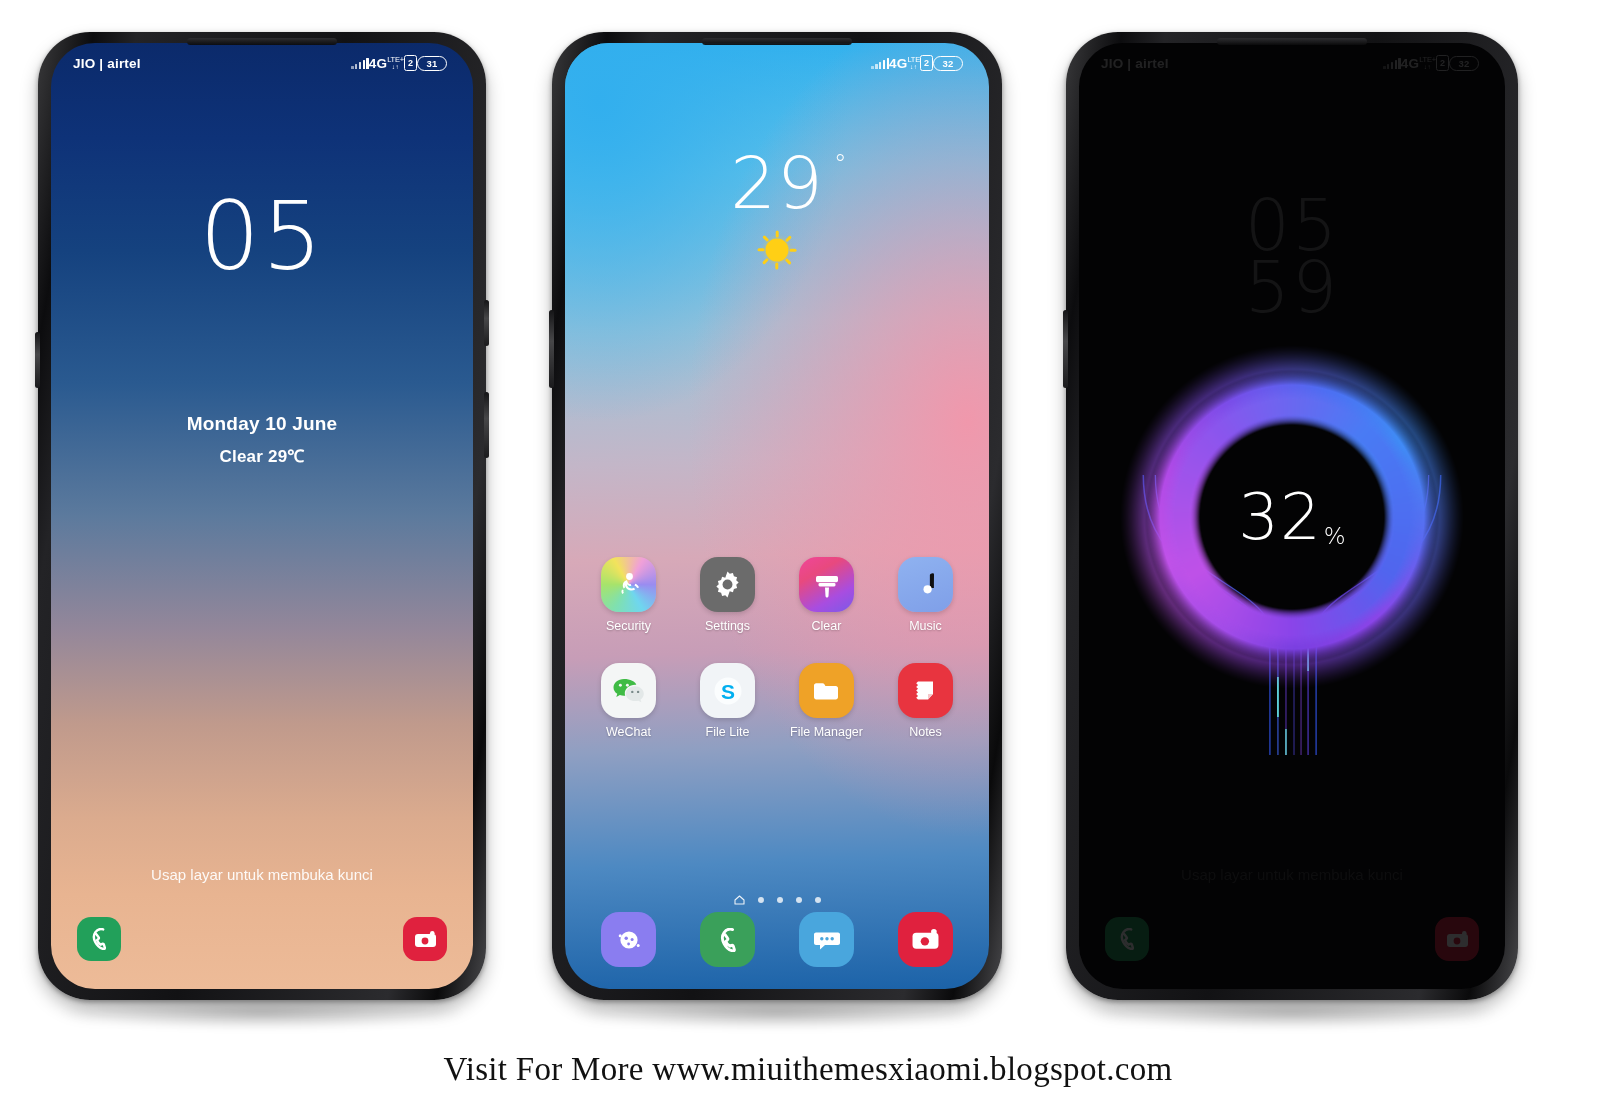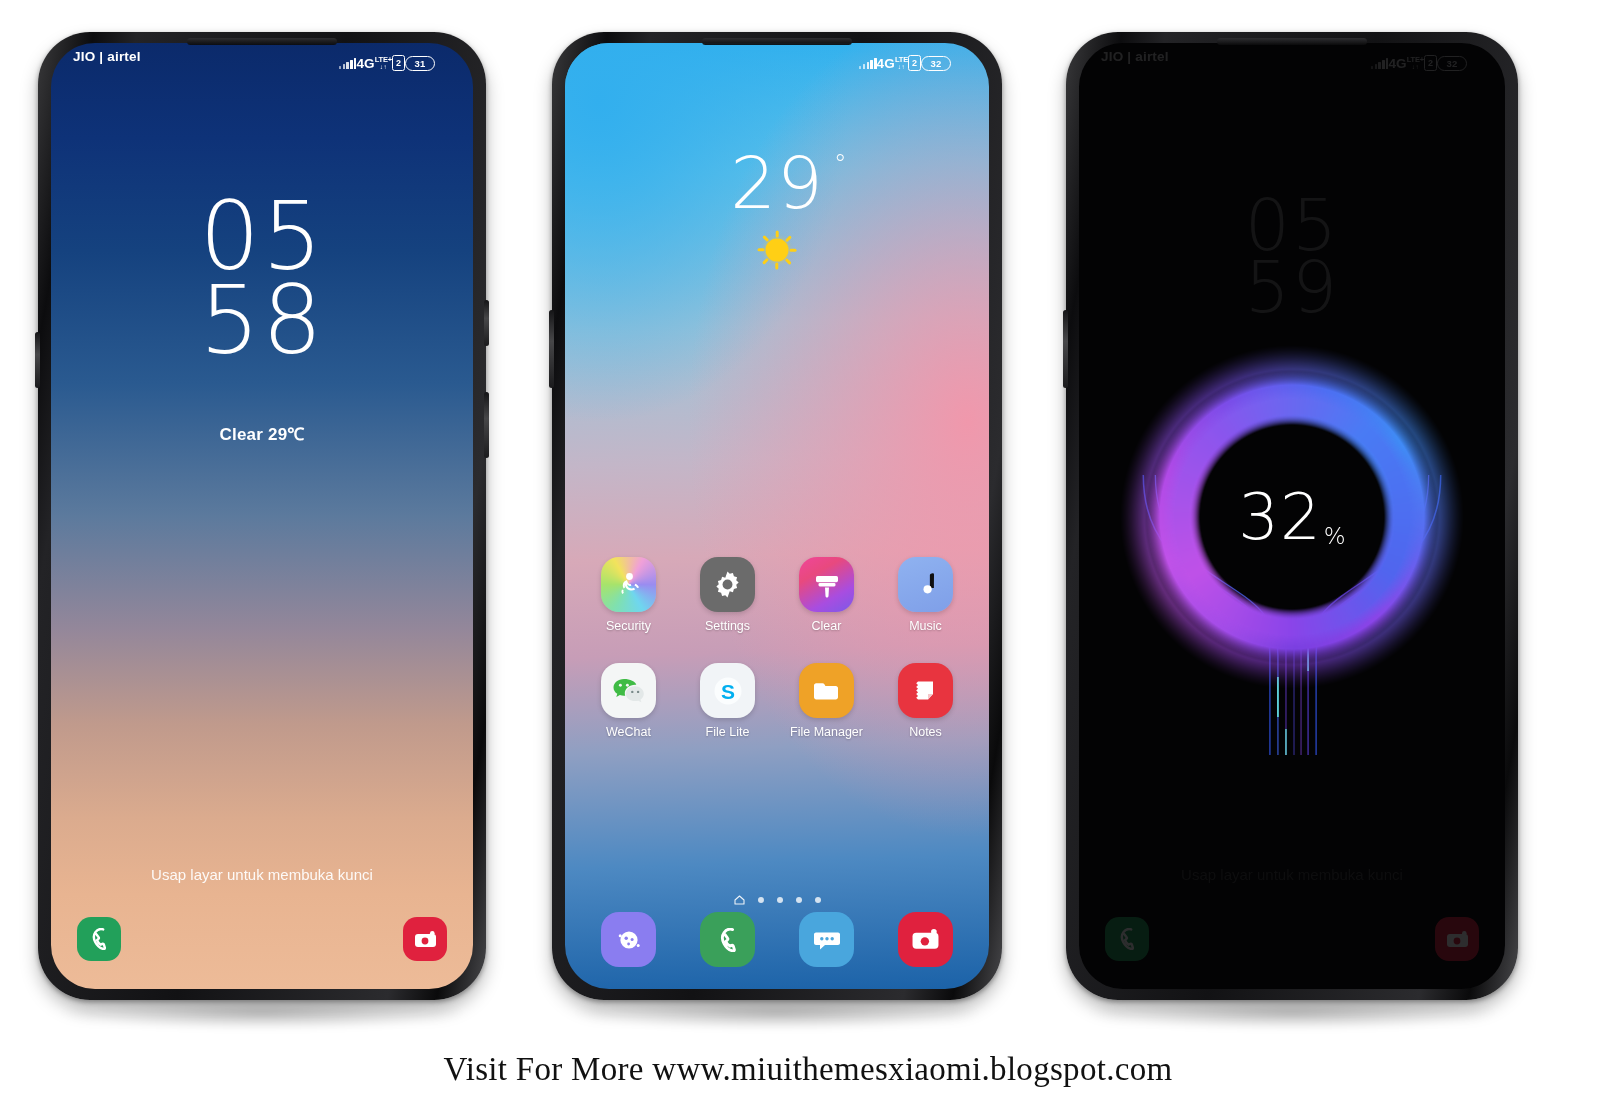--- a/index.html
+++ b/index.html
@@ -43,36 +43,36 @@
 
   
   .ground{
     position:absolute;height:34px;border-radius:50%;
     background:radial-gradient(ellipse at center, rgba(0,0,0,.22) 0%, rgba(0,0,0,.08) 45%, rgba(0,0,0,0) 72%);
     filter:blur(3px);
   }
 
   
   .statusbar{
-    position:absolute;left:0;right:16px;top:0;height:34px;
-    display:flex;justify-content:space-between;
+    position:absolute;left:0;right:4px;top:0;height:34px;
+    display:flex;align-items:center;justify-content:space-between;
     padding:6px 22px 0 22px;box-sizing:border-box;
     color:#ffffff;font-size:13.5px;font-weight:bold;letter-spacing:.2px;
     z-index:6;
   }
   .sb-right{display:flex;align-items:center;}
   .sig{display:flex;align-items:flex-end;gap:1.5px;height:11px;}
   .sig i{display:block;width:2.3px;background:#fff;border-radius:.5px;}
   .sig i:nth-child(1){height:3px;opacity:.55}
   .sig i:nth-child(2){height:5px;opacity:.7}
   .sig i:nth-child(3){height:7px;opacity:.85}
   .sig i:nth-child(4){height:9px}
   .sig i:nth-child(5){height:11px}
   .net{font-size:13.5px;font-weight:bold;}
-  .lte{display:flex;flex-direction:column;align-items:center;line-height:1;font-size:7.5px;font-weight:bold;}
+  .lte{display:flex;flex-direction:column;align-items:center;line-height:1;font-size:7.5px;font-weight:normal;}
   .lte .a{letter-spacing:-.2px}
   .lte .b{font-size:6.5px;letter-spacing:.5px}
   .simbox{
     border:1.3px solid #fff;border-radius:2.5px;width:11px;height:14px;
     font-size:9px;display:flex;align-items:center;justify-content:center;
     font-weight:bold;line-height:1;
   }
   .batt{
     border:1.4px solid #fff;border-radius:8px;min-width:30px;height:15px;
     display:flex;align-items:center;justify-content:center;
@@ -278,24 +278,24 @@
             <span class="a"><span>LTE</span><span>+</span></span>
             <span class="b">↓↑</span>
           </span>
           <span class="simbox">2</span>
           <span class="batt">31</span>
         </span>
       </div>
 
       <div class="lock-clock">
         <div class="hh">05</div>
-        <div class="mm">58</div>
       </div>
 
       <div class="lock-meta">
+        <div class="d1">Monday 10 June</div>
         <div class="d2">Clear 29℃</div>
       </div>
 
       <div class="unlock-hint">Usap layar untuk membuka kunci</div>
 
       <div class="ls-icon phone-i">
         <svg class="g-phone" viewBox="0 0 16 22">
           <path d="M12.2 1.4C9.4 0.6 6.2 1.6 4.4 4.1 2.3 7 2.6 11 4.3 14.3c1.7 3.3 4.7 6 8 6.7 1.1.2 1.8-.3 1.5-1.4l-.9-3c-.2-.7-.9-1-1.6-.7l-1.6.7c-1.7-.9-3-2.5-3.6-4.4l1.3-1.2c.5-.5.6-1.2.2-1.7L5.3 6.1c-.6-.8-1.6-.6-2 .3" fill="none" stroke="#fff" stroke-width="2.4" stroke-linecap="round"></path>
         </svg>
       </div>

